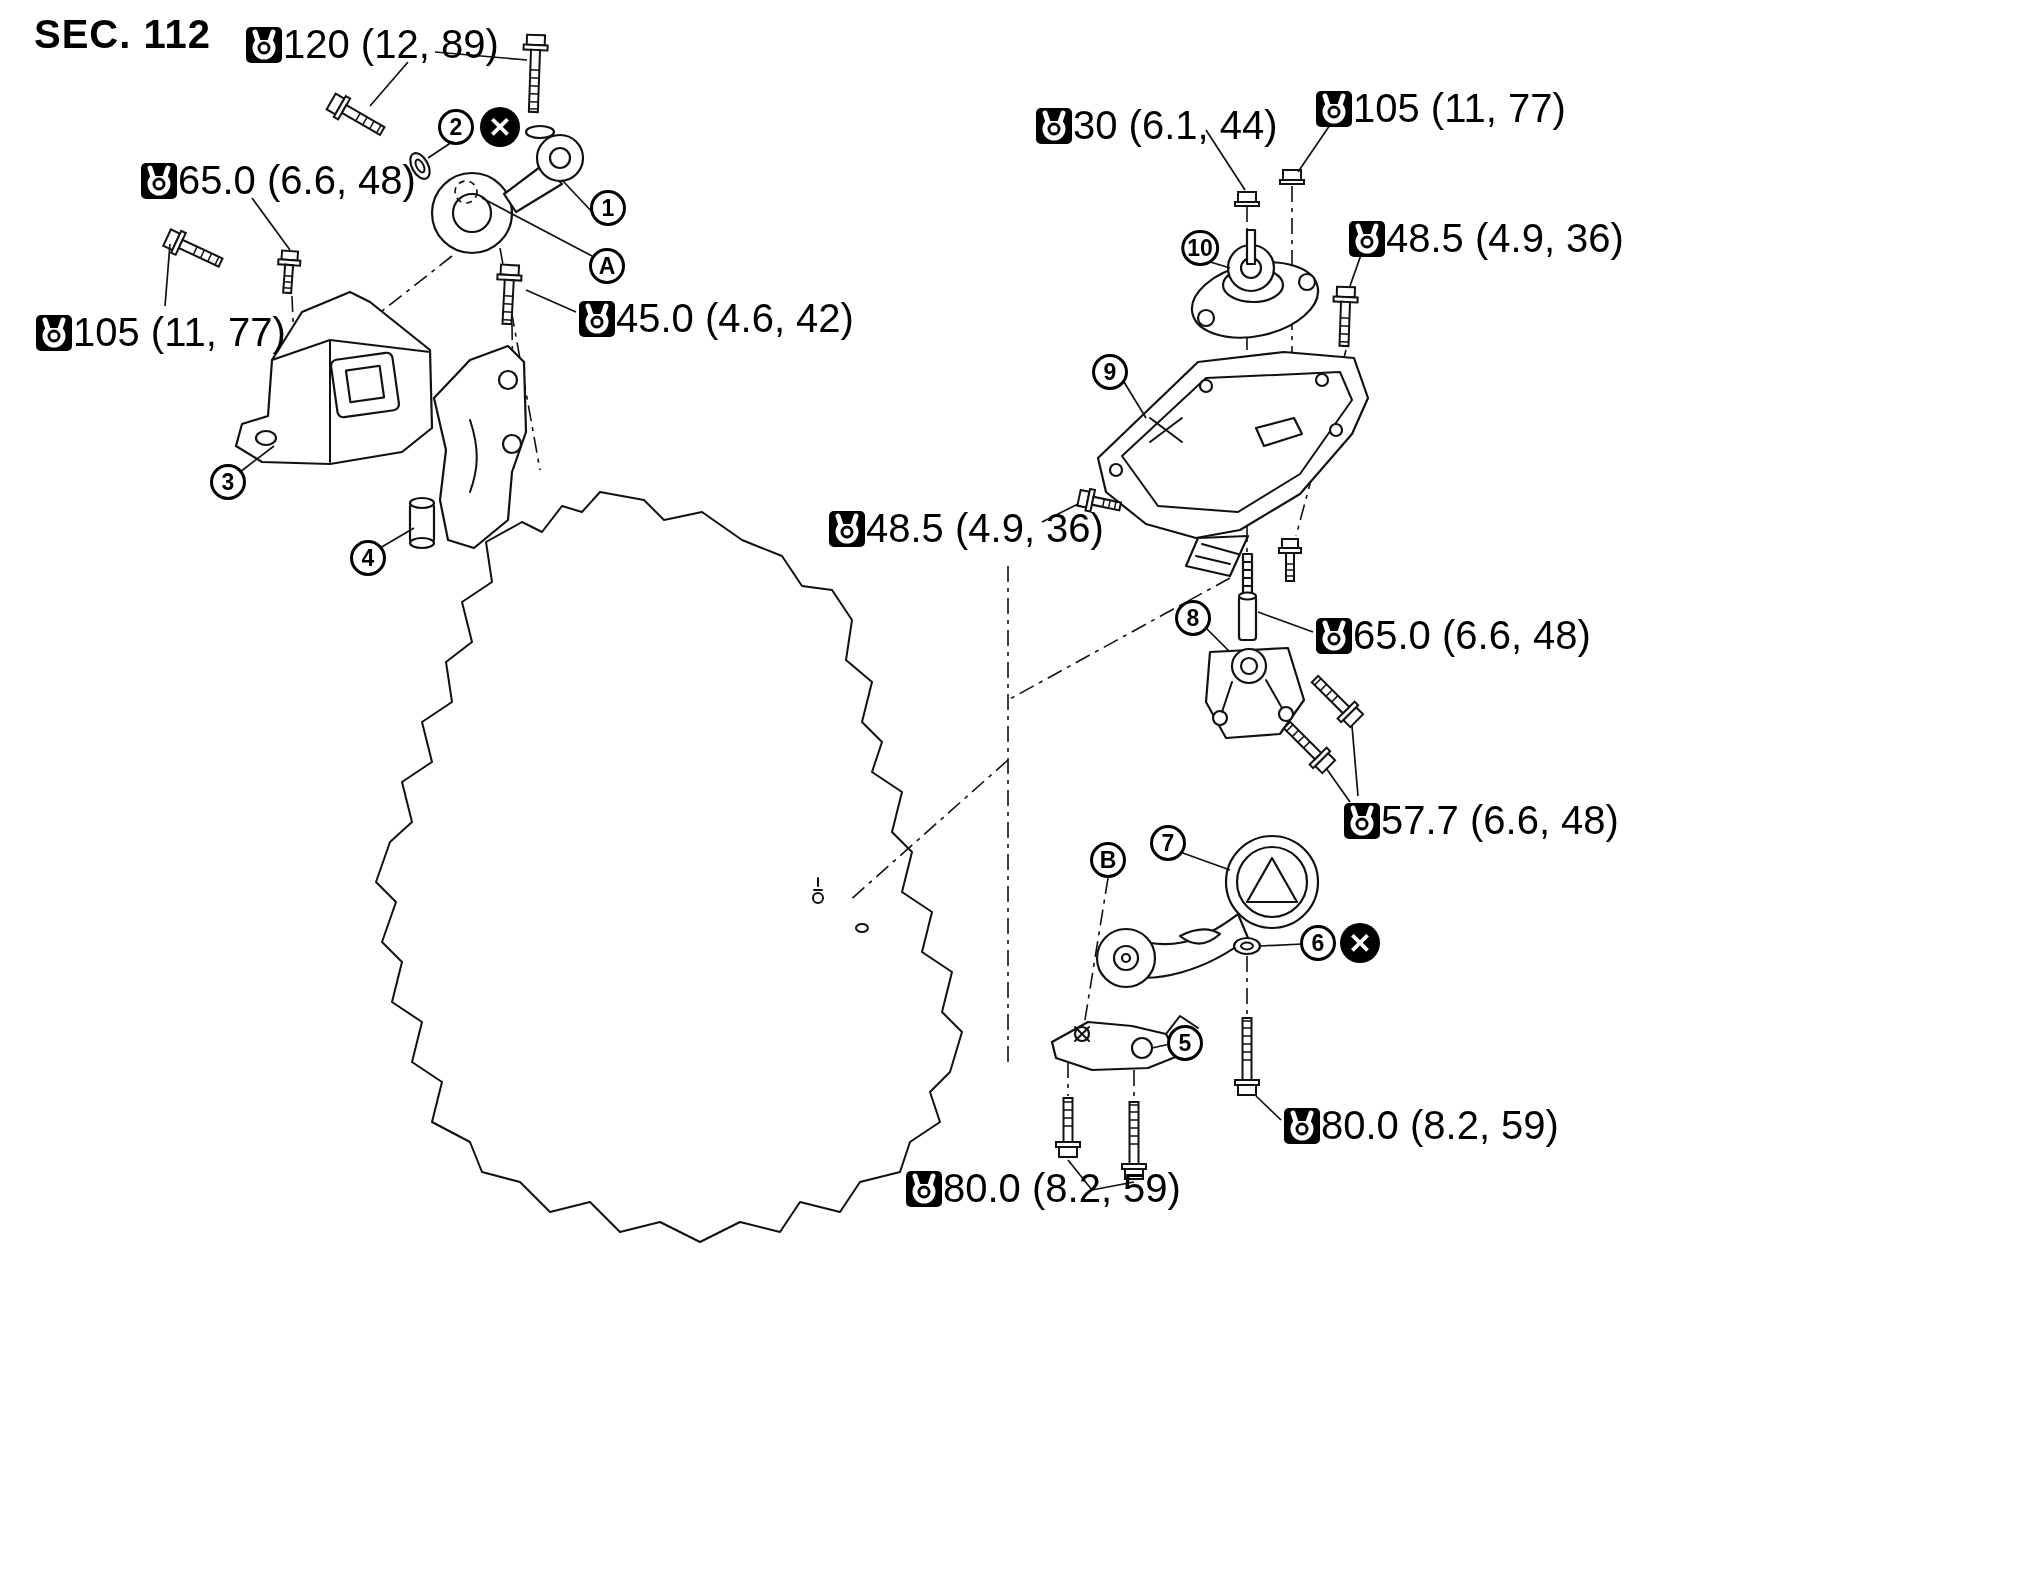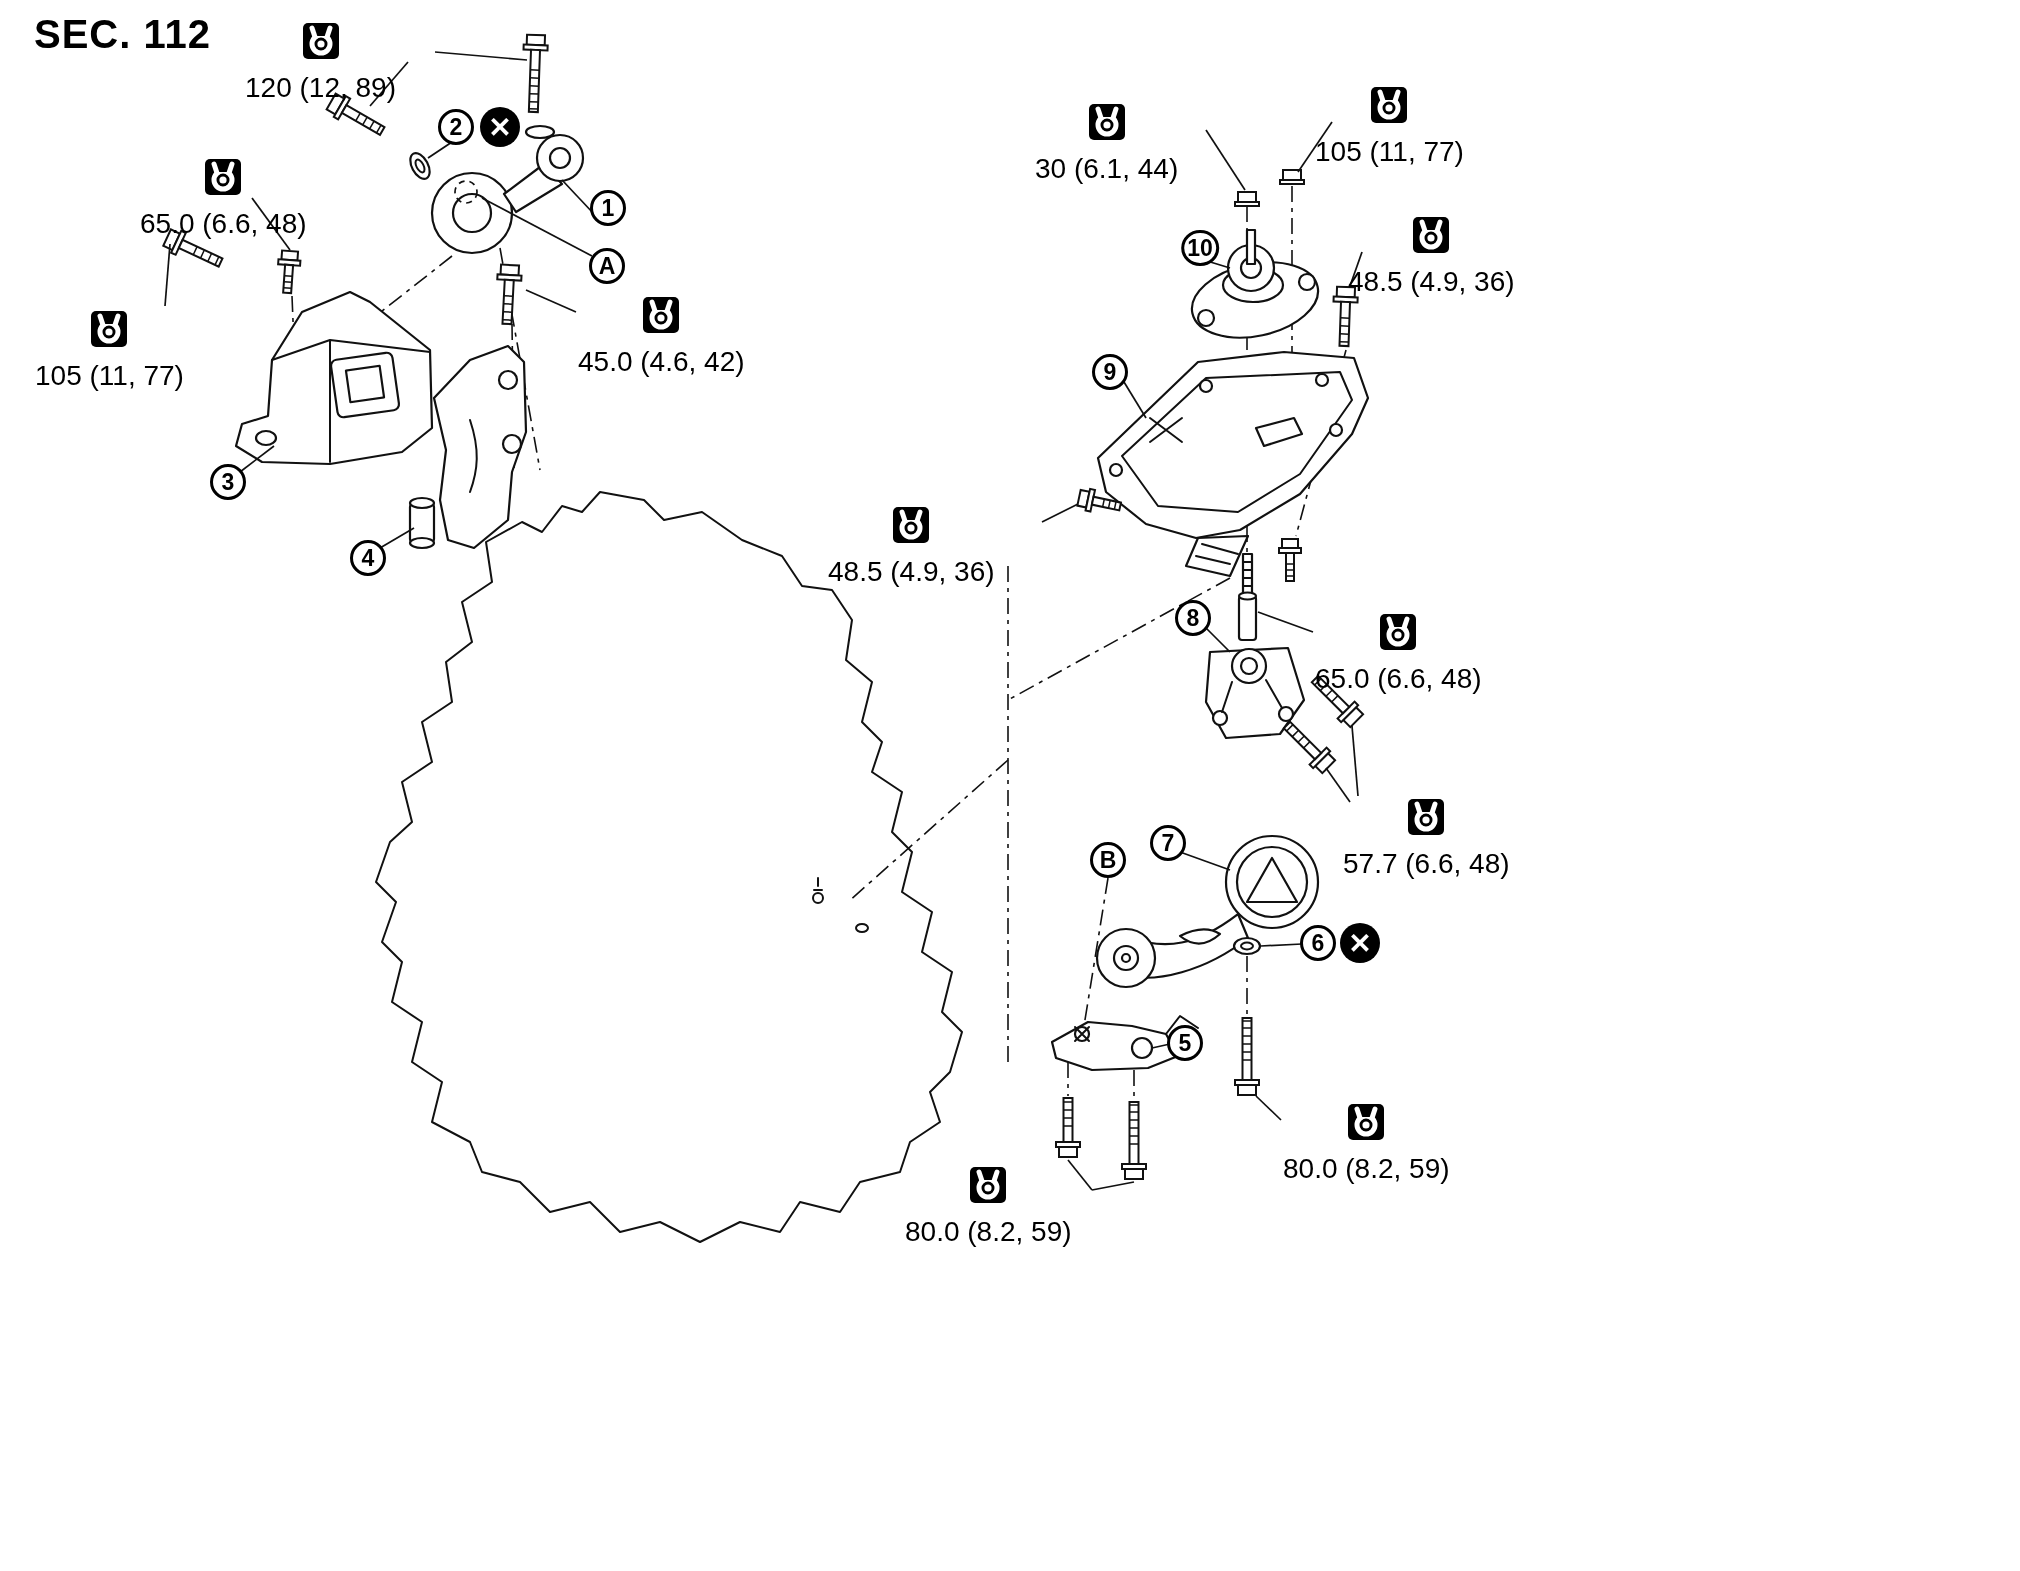--- a/index.html
+++ b/index.html
@@ -5,22 +5,22 @@
   html,body{margin:0;padding:0;background:#fff;}
   .stage{position:relative;width:2020px;height:1571px;background:#fff;
          font-family:"Liberation Sans",sans-serif;color:#000;overflow:hidden;}
   svg.art{position:absolute;left:0;top:0;}
   .p{fill:#fff;stroke:#111;stroke-width:2.2;stroke-linejoin:round;}
   .l{fill:none;stroke:#111;stroke-width:2;stroke-linejoin:round;stroke-linecap:round;}
   .lead{fill:none;stroke:#111;stroke-width:1.7;}
   .cdash{fill:none;stroke:#111;stroke-width:1.6;stroke-dasharray:16 6 4 6;}
   .dash{stroke-dasharray:6 5;}
   .title{position:absolute;left:28px;top:12px;font-size:40px;font-weight:700;letter-spacing:1px;margin-left:6px;}
-  .callout{position:absolute;display:flex;align-items:center;gap:12px;
-           font-size:28px;white-space:nowrap;flex-direction:column;}
+  .callout{position:absolute;display:flex;align-items:center;
+           font-size:40px;white-space:nowrap;}
   .wrench{width:38px;height:38px;flex:0 0 38px;display:block;}
   .ref{position:absolute;min-width:36px;height:36px;padding:0 3px;box-sizing:border-box;
        border:3px solid #000;border-radius:50%;background:#fff;
        display:flex;align-items:center;justify-content:center;
        font-size:23px;font-weight:700;transform:translate(-50%,-50%);}
   .noreuse{position:absolute;width:40px;height:40px;border-radius:50%;background:#000;color:#fff;
        display:flex;align-items:center;justify-content:center;
        font-size:28px;font-weight:700;transform:translate(-50%,-50%);}
 </style>
 </head>

